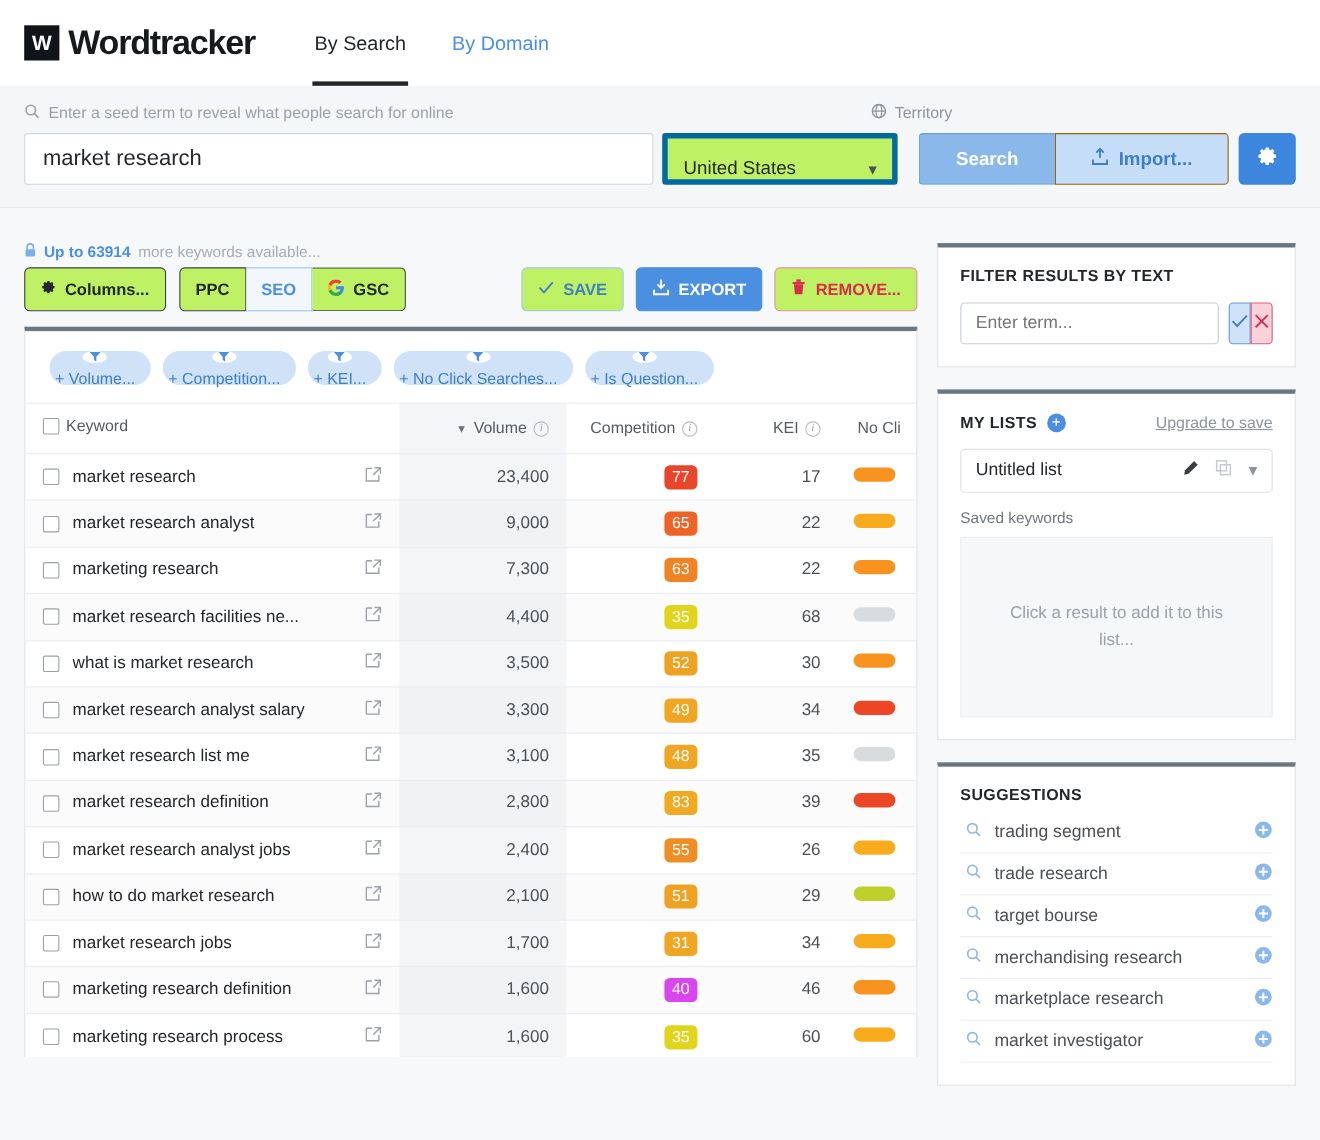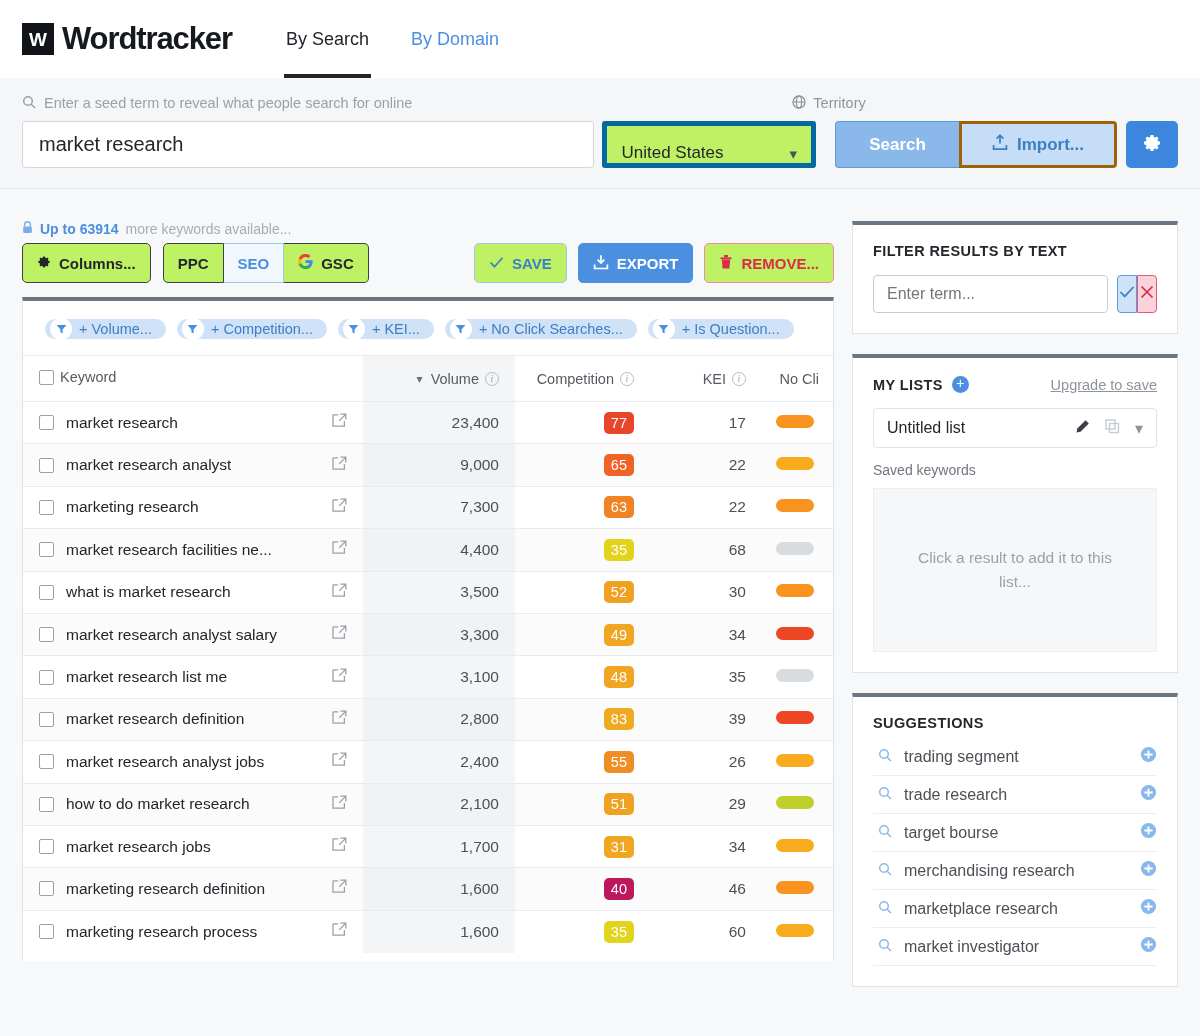--- a/index.html
+++ b/index.html
@@ -67,21 +67,21 @@
   }
   .terr-select .chev { margin-left: auto; color: #4b5057; font-size: 15px; }
 
   .actions { margin-left: 19px; display: flex; align-items: stretch; }
   .btn-search {
     background: #8ab8ea; border: 1px solid #5b9be0; border-right: none;
     border-radius: 4px 0 0 4px; color: #fff; font-size: 17px; font-weight: bold;
     display: flex; align-items: center; justify-content: center; width: 124px; cursor: pointer;
   }
   .btn-import {
-    background: #c5ddf6; border: 3px solid #a16207;
+    background: #c5ddf6; border: 1px solid #a16207;
     border-radius: 0 4px 4px 0; color: #3d7fc4; font-size: 17px; font-weight: bold;
     display: flex; align-items: center; justify-content: center; gap: 9px;
     width: 158px; cursor: pointer;
   }
   .btn-gear {
     margin-left: 9px; width: 52px; background: #3d86dd; border-radius: 5px;
     display: flex; align-items: center; justify-content: center; cursor: pointer;
   }
 
   
@@ -114,23 +114,23 @@
 
   
   .tablecard {
     margin-top: 14px; background: #fff;
     border-top: 4px solid #6b7683;
     border-left: 1px solid #dfe2e6; border-right: 1px solid #dfe2e6;
     height: 664px; overflow: hidden; position: relative;
   }
   .chiprow { display: flex; gap: 11px; padding: 18px 16px 16px 22px; }
   .chip {
-    background: #cfe2f7; border-radius: 18px; height: 20px;
+    background: #cfe2f7; border-radius: 18px; height: 31px;
     display: flex; align-items: center; gap: 7px; padding: 0 14px 0 5px;
-    color: #3d7fc4; font-size: 14.5px; cursor: pointer; white-space: nowrap;
+    color: #3d7fc4; font-size: 14.5px; cursor: pointer; white-space: nowrap; flex-direction: column;
   }
   .chip .fic {
     width: 22px; height: 22px; border-radius: 50%; background: #fff;
     display: flex; align-items: center; justify-content: center;
   }
 
   table.kw { width: 100%; border-collapse: collapse; table-layout: fixed; }
   table.kw th, table.kw td { border-top: 1px solid #e9ebee; }
   .c-kw { width: 340px; }
   .c-vol { width: 152px; }
@@ -614,21 +614,21 @@
                 <div class="kwcell">
                   <span class="cb"></span>
                   <span class="kwtext">marketing research definition</span>
                   <span class="extlink"><svg width="15" height="15" viewBox="0 0 15 15">
                       <path d="M1 1.8h5.2M1 1.8v11.4h11.4V8" fill="none" stroke="#9aa1a9" stroke-width="1.3"></path>
                       <path d="M8.4 1.2h5.4v5.4M13.6 1.4L7.3 7.7" fill="none" stroke="#9aa1a9" stroke-width="1.3"></path>
                     </svg></span>
                 </div>
               </td>
               <td class="c-vol">1,600</td>
-              <td class="c-cmp"><span class="badge" style="background:#be185d">40</span></td>
+              <td class="c-cmp"><span class="badge" style="background:#d946ef">40</span></td>
               <td class="c-kei">46</td>
               <td class="c-ncs"><span class="ncsbar" style="background:#f7931e"></span></td>
             </tr>
             <tr>
               <td class="c-kw">
                 <div class="kwcell">
                   <span class="cb"></span>
                   <span class="kwtext">marketing research process</span>
                   <span class="extlink"><svg width="15" height="15" viewBox="0 0 15 15">
                       <path d="M1 1.8h5.2M1 1.8v11.4h11.4V8" fill="none" stroke="#9aa1a9" stroke-width="1.3"></path>

